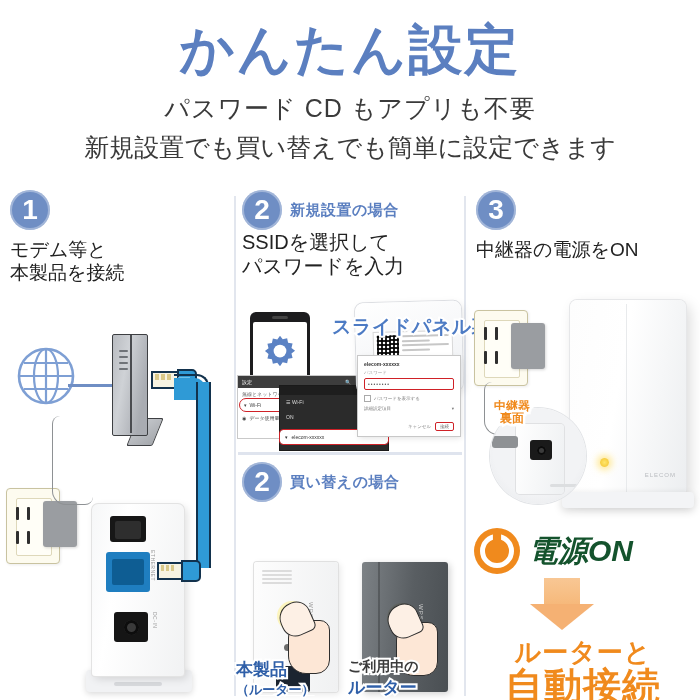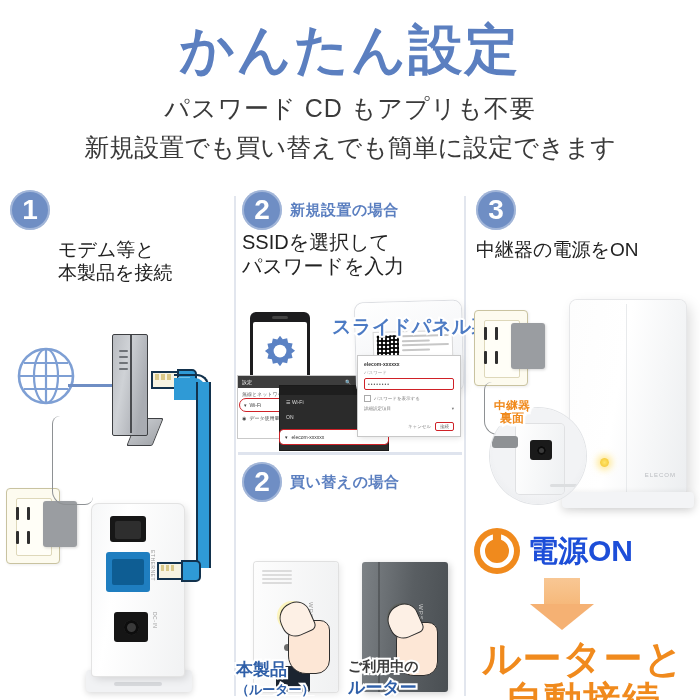--- a/index.html
+++ b/index.html
@@ -193,29 +193,29 @@
   .inset .plug{position:absolute;left:2px;top:28px;width:26px;height:12px;background:#8e9194;border-radius:3px;}
   .inset .slit{position:absolute;left:34px;top:60px;width:32px;height:3px;background:#dcdee0;border-radius:2px;}
   .label-orange{
     position:absolute;font-weight:bold;color:#f08a1d;-webkit-text-stroke:5px #fff;
     paint-order:stroke fill;white-space:nowrap;text-align:center;line-height:1.04;
   }
   .powerrow{position:absolute;left:8px;top:246px;display:flex;align-items:center;gap:8px;}
   .pwr-ico{width:46px;height:46px;border-radius:50%;background:#f08a1d;display:flex;align-items:center;justify-content:center;box-shadow:0 0 0 2px #fff;}
   .pwr-ico .ring{width:24px;height:24px;border-radius:50%;border:5px solid #fff;position:relative;clip-path:polygon(0 0,38% 0,38% 42%,62% 42%,62% 0,100% 0,100% 100%,0 100%);}
   .pwr-ico .bar{position:absolute;left:50%;top:-9px;transform:translateX(-50%);width:5px;height:16px;background:#fff;border-radius:2px;}
-  .powertxt{font-size:30px;font-weight:bold;color:#1d4ed8;-webkit-text-stroke:5px #fff;paint-order:stroke fill;}
+  .powertxt{font-size:30px;font-weight:bold;color:#14532d;-webkit-text-stroke:5px #fff;paint-order:stroke fill;font-style:italic;}
   .arrow-down{position:absolute;left:78px;top:296px;width:0;height:0;}
   .arrow-down .stem{position:absolute;left:0;top:0;width:36px;height:26px;background:linear-gradient(180deg,#f8c794,#f6b97b);}
   .arrow-down .head{position:absolute;left:-14px;top:26px;width:0;height:0;border-left:32px solid transparent;border-right:32px solid transparent;border-top:26px solid #f5b173;}
   .bigorange{
     position:absolute;left:0;top:356px;width:234px;text-align:center;font-weight:bold;
     color:#f08a1d;-webkit-text-stroke:6px #fff;paint-order:stroke fill;line-height:1.08;
   }
-  .bigorange .a{font-size:39px;letter-spacing:1px;}
+  .bigorange .a{font-size:26px;letter-spacing:1px;}
   .bigorange .b{font-size:38px;letter-spacing:1px;}
   .z{position:relative;}
 </style>
 </head>
 <body>
 
 <div class="page">
 
   <div class="header">
     <div class="title">かんたん設定</div>
@@ -223,21 +223,21 @@
     <div class="subtitle2">新規設置でも買い替えでも簡単に設定できます</div>
   </div>
 
   <div class="vdiv a"></div>
   <div class="vdiv b"></div>
   <div class="hdiv" style="top:452px;"></div>
 
   <div class="col col1">
     <div class="stephead" style="padding-left:10px;">
       <div class="circle">1</div>
-      <div class="steptext" style="margin-top:8px;margin-left:48px;">
+      <div class="steptext" style="margin-top:8px;">
         <div>モデム等と</div>
         <div>本製品を接続</div>
       </div>
     </div>
 
     <div class="ill1">
 
       <div class="globe">
         <svg width="60" height="60" viewBox="0 0 60 60">
           <circle cx="30" cy="30" r="27" fill="none" stroke="#7e9fd4" stroke-width="2.6"></circle>

